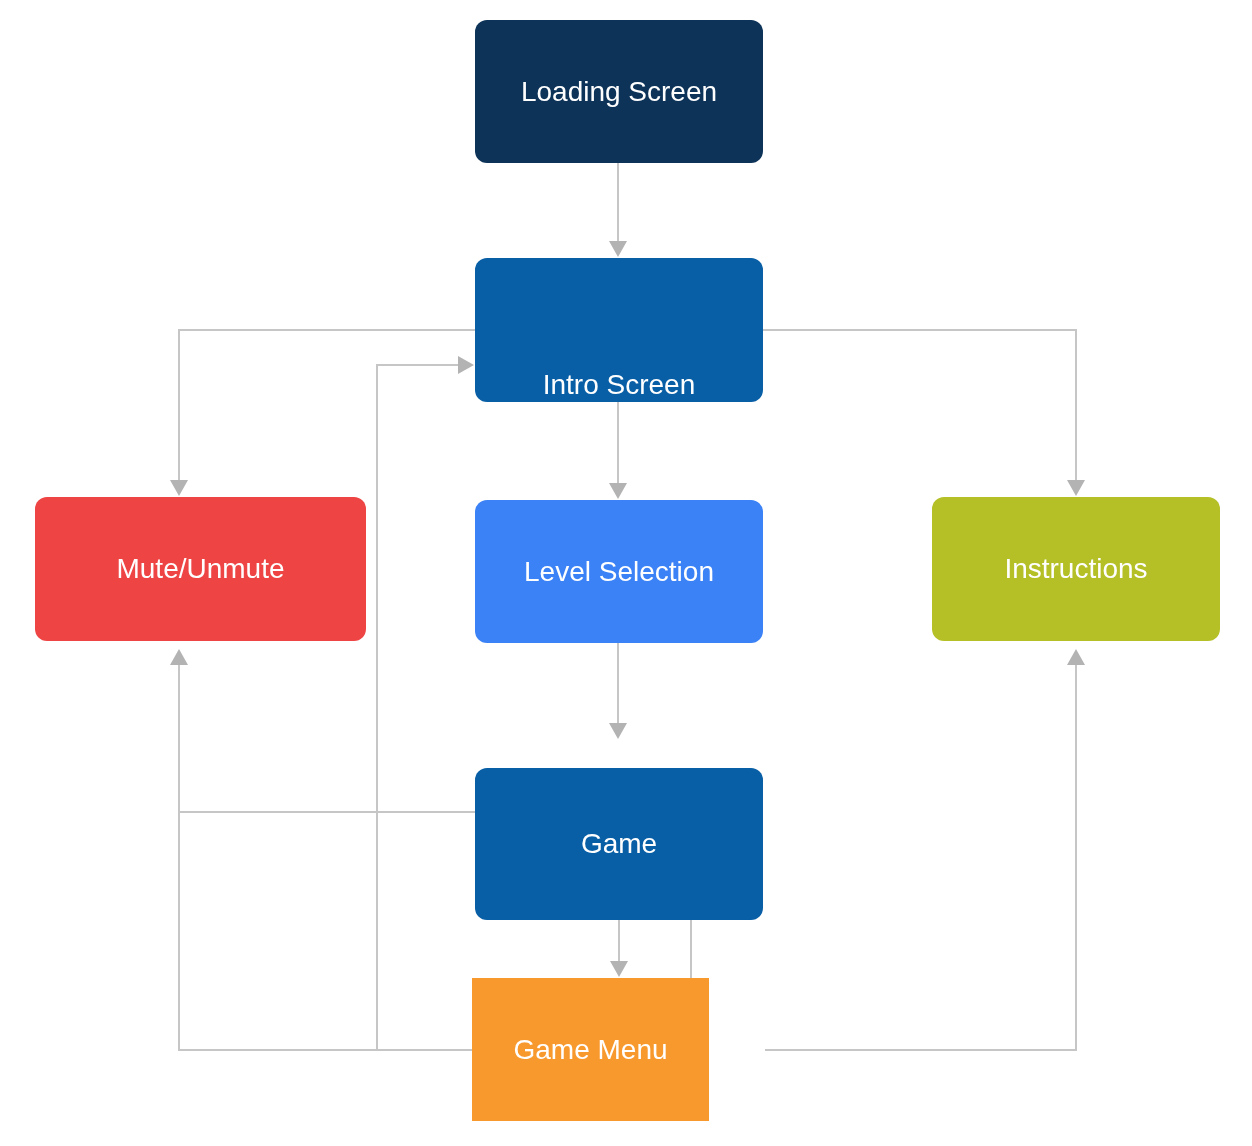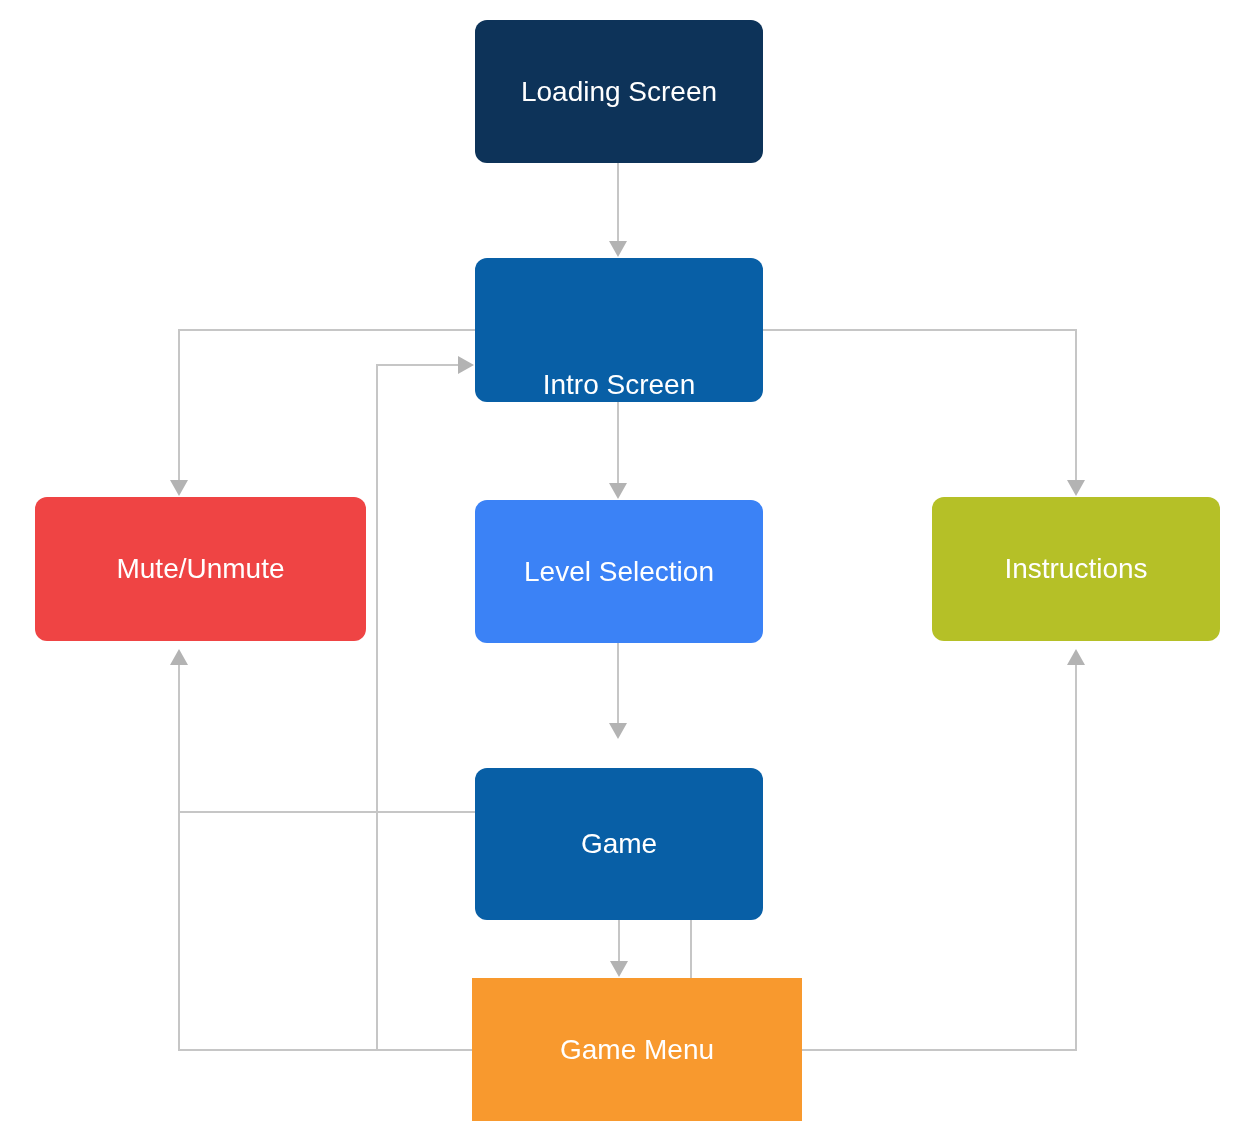--- a/index.html
+++ b/index.html
@@ -99,21 +99,21 @@
   </div>
 
   <div class="node" id="node-level" style="left: 475px; top: 500px; width: 288px; height: 143px; border-radius: 12px; background: #3b82f6; color: rgb(255, 255, 255);">
     <span class="node-label">Level Selection</span>
   </div>
 
   <div class="node" id="node-game" style="left: 475px; top: 740px; width: 288px; height: 152px; border-radius: 12px; background: rgb(8, 95, 166); color: rgb(255, 255, 255); margin-top: 28px;">
     <span class="node-label">Game</span>
   </div>
 
-  <div class="node" id="node-gamemenu" style="left: 472px; top: 978px; width: 330px; height: 143px; border-radius: 0px; background: rgb(248, 153, 46); color: rgb(255, 255, 255); text-align: center;">
+  <div class="node" id="node-gamemenu" style="left: 472px; top: 978px; width: 237px; height: 143px; border-radius: 0px; background: rgb(248, 153, 46); color: rgb(255, 255, 255); text-align: center;">
     <span class="node-label">Game Menu</span>
   </div>
 
   <div class="node" id="node-mute" style="left: 35px; top: 497px; width: 331px; height: 144px; border-radius: 12px; background: #ef4444; color: rgb(255, 255, 255);">
     <span class="node-label">Mute/Unmute</span>
   </div>
 
   <div class="node" id="node-instructions" style="left: 932px; top: 497px; width: 288px; height: 144px; border-radius: 12px; background: rgb(181, 192, 39); color: rgb(255, 255, 255);">
     <span class="node-label">Instructions</span>
   </div>

